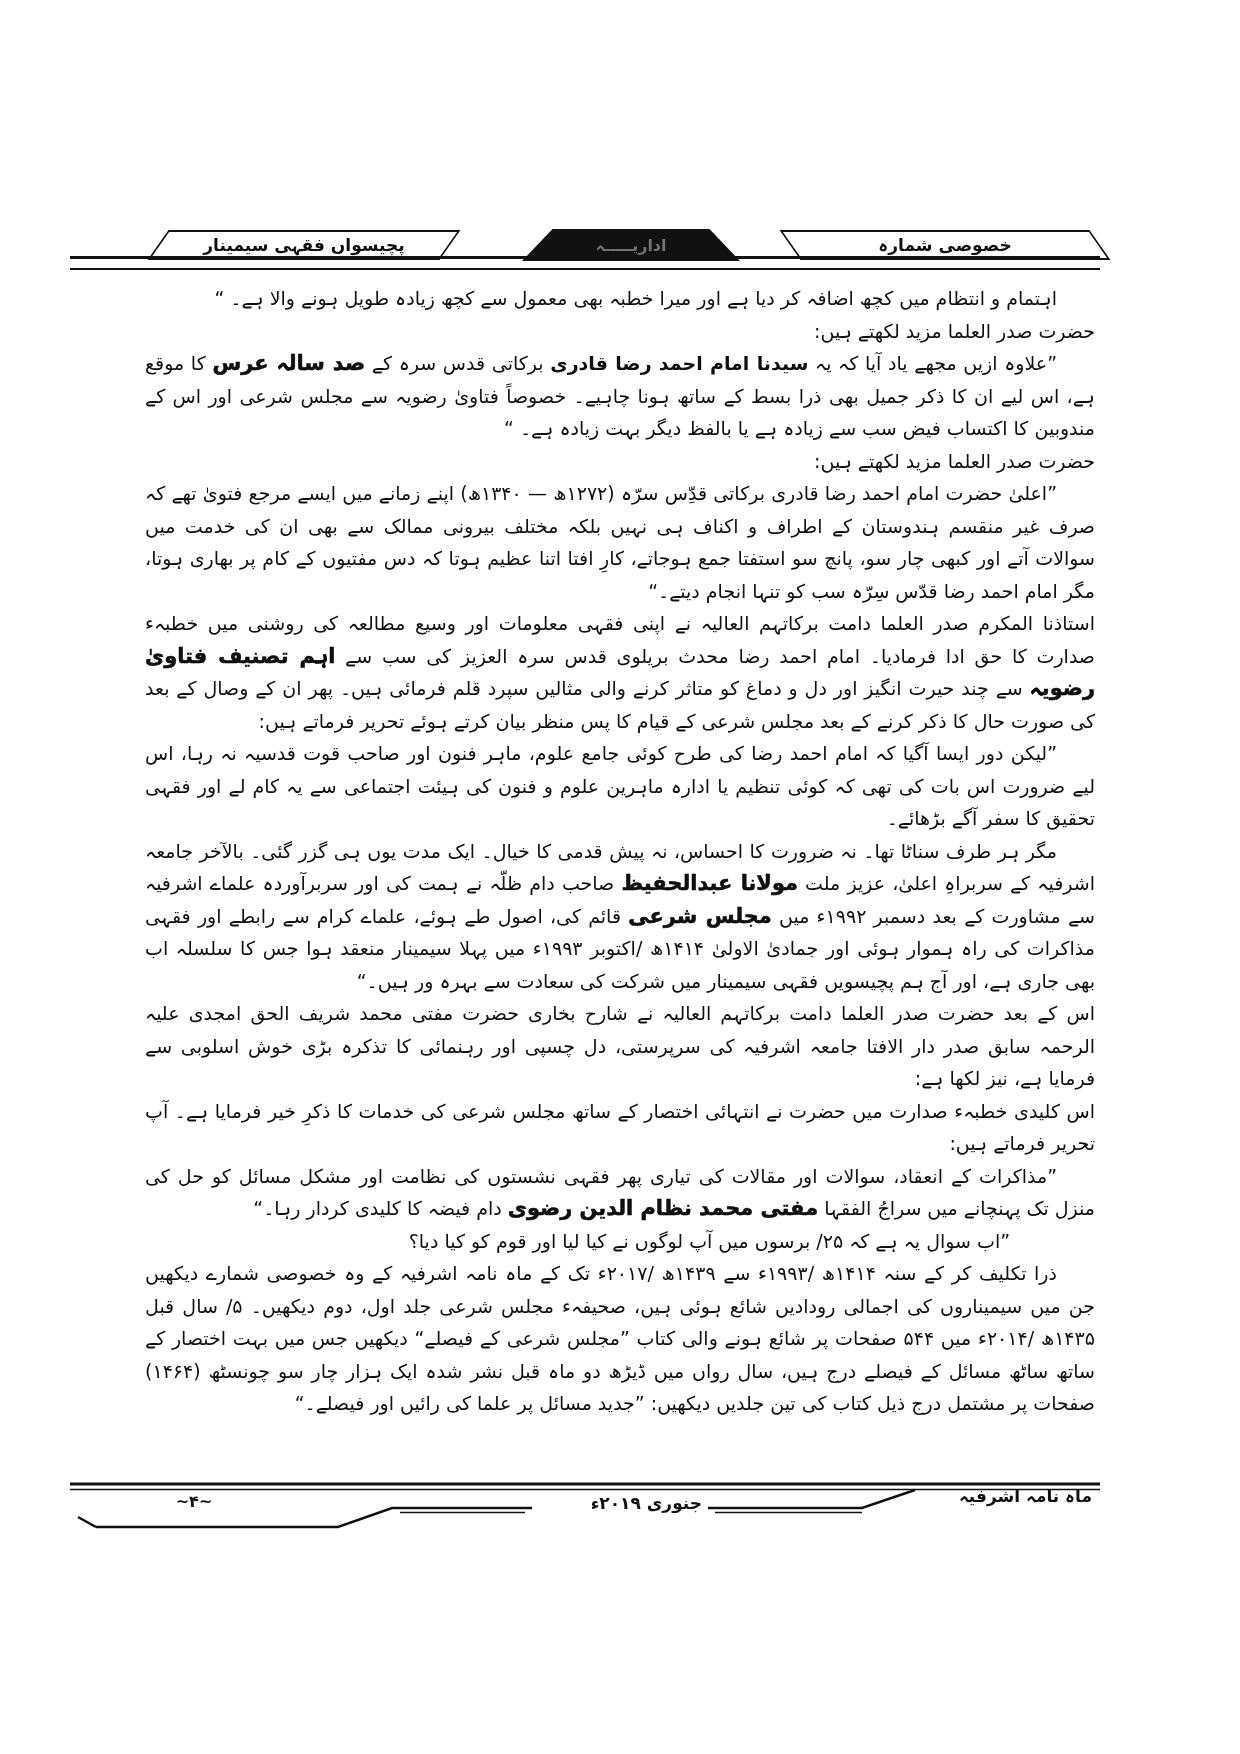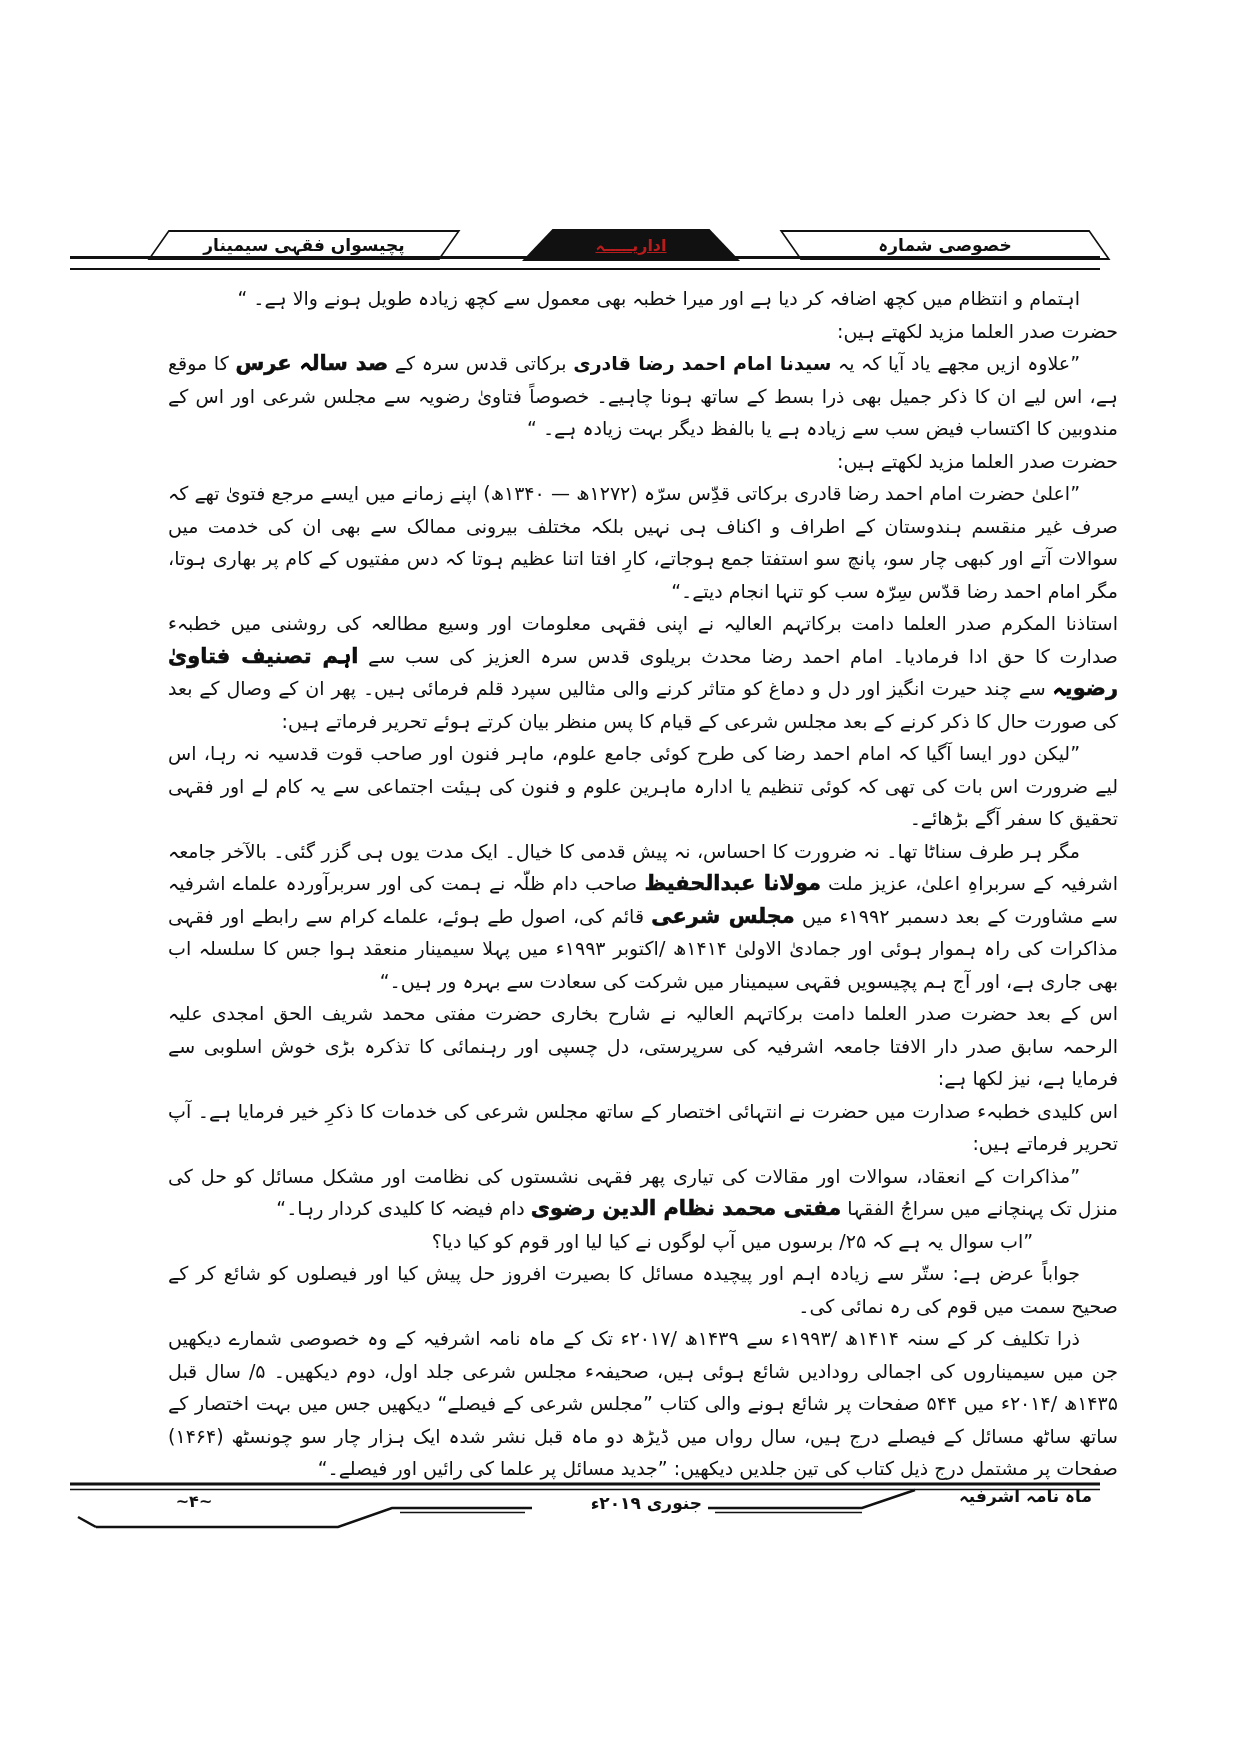--- a/index.html
+++ b/index.html
@@ -20,23 +20,23 @@
   .tab{position:absolute;top:2px;height:30px;display:flex;align-items:center;justify-content:center;}
   .tab-skew{position:absolute;inset:0;border:2px solid #111;background:#fff;}
   .tab-right{right:0;width:310px;}
   .tab-right .tab-skew{transform:skewX(35deg);}
   .tab-left{left:88px;width:292px;}
   .tab-left .tab-skew{transform:skewX(-35deg);}
   .tab-label{position:relative;font-size:17px;font-weight:bold;white-space:nowrap;z-index:2;}
   .tab-center{left:452px;width:218px;height:32px;top:1px;}
   .tab-center .trap{position:absolute;inset:0;background:#111;
     clip-path:polygon(14% 0,86% 0,100% 100%,0 100%);}
-  .tab-center .tab-label{color:#b91c1c;font-size:16px;text-decoration:underline;}
+  .tab-center .tab-label{color:#737373;font-size:16px;}
   
-  .body-text{position:absolute;top:282px;left:145px;width:950px;direction:rtl;margin-left:23px;}
+  .body-text{position:absolute;top:282px;left:145px;width:950px;direction:rtl;}
   .para{margin:0;font-size:19px;line-height:32.5px;text-align:justify;text-justify:inter-word;}
   .para.ind-small{text-indent:38px;}
   .para.ind-large{text-indent:85px;}
   .seg-bold{font-weight:bold;}
   .seg-display{font-weight:bold;font-size:1.1em;-webkit-text-stroke:0.5px #000;}
   
   .footer-band{position:absolute;top:1481px;left:70px;width:1030px;height:52px;}
   .footer-band svg{position:absolute;inset:0;}
   .footer-text{position:absolute;font-size:17px;font-weight:bold;white-space:nowrap;}
   .footer-mag{right:8px;top:5px;}
@@ -70,21 +70,20 @@
       <p class="para ind-small"><span>”علاوہ ازیں مجھے یاد آیا کہ یہ </span><span class="seg-bold">سیدنا امام احمد رضا قادری</span><span> برکاتی قدس سرہ کے </span><span class="seg-display">صد سالہ عرس</span><span> کا موقع ہے، اس لیے ان کا ذکر جمیل بھی ذرا بسط کے ساتھ ہونا چاہیے۔ خصوصاً فتاویٰ رضویہ سے مجلس شرعی اور اس کے مندوبین کا اکتساب فیض سب سے زیادہ ہے یا بالفظ دیگر بہت زیادہ ہے۔ “</span></p>
       <p class="para"><span>حضرت صدر العلما مزید لکھتے ہیں:</span></p>
       <p class="para ind-small"><span>”اعلیٰ حضرت امام احمد رضا قادری برکاتی قدِّس سرّہ (۱۲۷۲ھ — ۱۳۴۰ھ) اپنے زمانے میں ایسے مرجع فتویٰ تھے کہ صرف غیر منقسم ہندوستان کے اطراف و اکناف ہی نہیں بلکہ مختلف بیرونی ممالک سے بھی ان کی خدمت میں سوالات آتے اور کبھی چار سو، پانچ سو استفتا جمع ہوجاتے، کارِ افتا اتنا عظیم ہوتا کہ دس مفتیوں کے کام پر بھاری ہوتا، مگر امام احمد رضا قدّس سِرّہ سب کو تنہا انجام دیتے۔“</span></p>
       <p class="para"><span>استاذنا المکرم صدر العلما دامت برکاتہم العالیہ نے اپنی فقہی معلومات اور وسیع مطالعہ کی روشنی میں خطبہء صدارت کا حق ادا فرمادیا۔ امام احمد رضا محدث بریلوی قدس سرہ العزیز کی سب سے </span><span class="seg-display">اہم تصنیف فتاویٰ رضویہ</span><span> سے چند حیرت انگیز اور دل و دماغ کو متاثر کرنے والی مثالیں سپرد قلم فرمائی ہیں۔ پھر ان کے وصال کے بعد کی صورت حال کا ذکر کرنے کے بعد مجلس شرعی کے قیام کا پس منظر بیان کرتے ہوئے تحریر فرماتے ہیں:</span></p>
       <p class="para ind-small"><span>”لیکن دور ایسا آگیا کہ امام احمد رضا کی طرح کوئی جامع علوم، ماہر فنون اور صاحب قوت قدسیہ نہ رہا، اس لیے ضرورت اس بات کی تھی کہ کوئی تنظیم یا ادارہ ماہرین علوم و فنون کی ہیئت اجتماعی سے یہ کام لے اور فقہی تحقیق کا سفر آگے بڑھائے۔</span></p>
       <p class="para ind-small"><span>مگر ہر طرف سناٹا تھا۔ نہ ضرورت کا احساس، نہ پیش قدمی کا خیال۔ ایک مدت یوں ہی گزر گئی۔ بالآخر جامعہ اشرفیہ کے سربراہِ اعلیٰ، عزیز ملت </span><span class="seg-display">مولانا عبدالحفیظ</span><span> صاحب دام ظلّہ نے ہمت کی اور سربرآوردہ علماے اشرفیہ سے مشاورت کے بعد دسمبر ۱۹۹۲ء میں </span><span class="seg-display">مجلس شرعی</span><span> قائم کی، اصول طے ہوئے، علماے کرام سے رابطے اور فقہی مذاکرات کی راہ ہموار ہوئی اور جمادیٰ الاولیٰ ۱۴۱۴ھ /اکتوبر ۱۹۹۳ء میں پہلا سیمینار منعقد ہوا جس کا سلسلہ اب بھی جاری ہے، اور آج ہم پچیسویں فقہی سیمینار میں شرکت کی سعادت سے بہرہ ور ہیں۔“</span></p>
       <p class="para"><span>اس کے بعد حضرت صدر العلما دامت برکاتہم العالیہ نے شارح بخاری حضرت مفتی محمد شریف الحق امجدی علیہ الرحمہ سابق صدر دار الافتا جامعہ اشرفیہ کی سرپرستی، دل چسپی اور رہنمائی کا تذکرہ بڑی خوش اسلوبی سے فرمایا ہے، نیز لکھا ہے:</span></p>
       <p class="para"><span>اس کلیدی خطبہء صدارت میں حضرت نے انتہائی اختصار کے ساتھ مجلس شرعی کی خدمات کا ذکرِ خیر فرمایا ہے۔ آپ تحریر فرماتے ہیں:</span></p>
       <p class="para ind-small"><span>”مذاکرات کے انعقاد، سوالات اور مقالات کی تیاری پھر فقہی نشستوں کی نظامت اور مشکل مسائل کو حل کی منزل تک پہنچانے میں سراجُ الفقہا </span><span class="seg-display">مفتی محمد نظام الدین رضوی</span><span> دام فیضہ کا کلیدی کردار رہا۔“</span></p>
       <p class="para ind-large"><span>”اب سوال یہ ہے کہ ۲۵/ برسوں میں آپ لوگوں نے کیا لیا اور قوم کو کیا دیا؟</span></p>
-      <p class="para ind-small"><span>جواباً عرض ہے: ستّر سے زیادہ اہم اور پیچیدہ مسائل کا بصیرت افروز حل پیش کیا اور فیصلوں کو شائع کر کے صحیح سمت میں قوم کی رہ نمائی کی۔</span></p>
       <p class="para ind-small"><span>ذرا تکلیف کر کے سنہ ۱۴۱۴ھ /۱۹۹۳ء سے ۱۴۳۹ھ /۲۰۱۷ء تک کے ماہ نامہ اشرفیہ کے وہ خصوصی شمارے دیکھیں جن میں سیمیناروں کی اجمالی رودادیں شائع ہوئی ہیں، صحیفہء مجلس شرعی جلد اول، دوم دیکھیں۔ ۵/ سال قبل ۱۴۳۵ھ /۲۰۱۴ء میں ۵۴۴ صفحات پر شائع ہونے والی کتاب ”مجلس شرعی کے فیصلے“ دیکھیں جس میں بہت اختصار کے ساتھ ساٹھ مسائل کے فیصلے درج ہیں، سال رواں میں ڈیڑھ دو ماہ قبل نشر شدہ ایک ہزار چار سو چونسٹھ (۱۴۶۴) صفحات پر مشتمل درج ذیل کتاب کی تین جلدیں دیکھیں: ”جدید مسائل پر علما کی رائیں اور فیصلے۔“</span></p>
     </div>
 
   <div class="footer-band">
     <svg viewBox="0 0 1030 52" width="1030" height="52">
       <line x1="0" y1="3" x2="1030" y2="3" stroke="#111" stroke-width="3"></line>
       <line x1="0" y1="8.5" x2="1030" y2="8.5" stroke="#111" stroke-width="1.5"></line>
       <polyline points="845,9 792,27 638,27" fill="none" stroke="#111" stroke-width="2.5"></polyline>
       <line x1="792" y1="31.5" x2="645" y2="31.5" stroke="#111" stroke-width="1.5"></line>
       <polyline points="462,27 322,27 268,46 26,46" fill="none" stroke="#111" stroke-width="2.5"></polyline>

